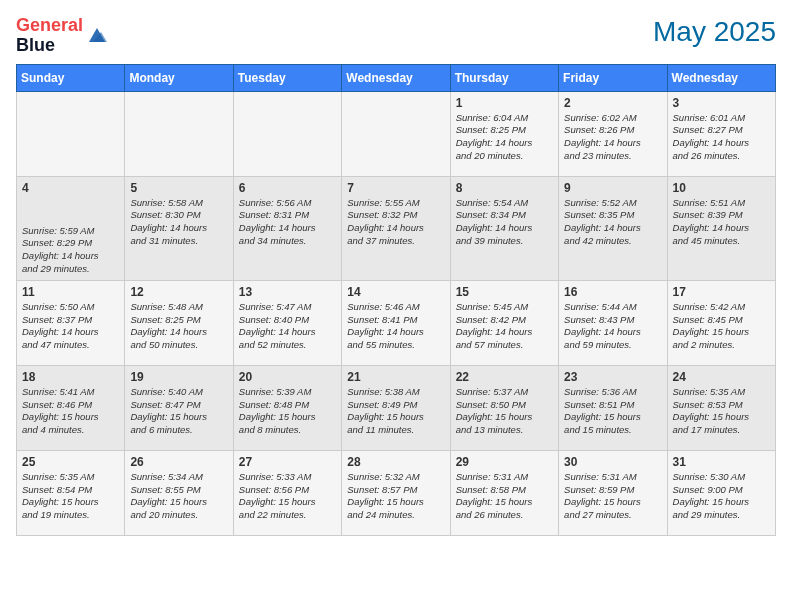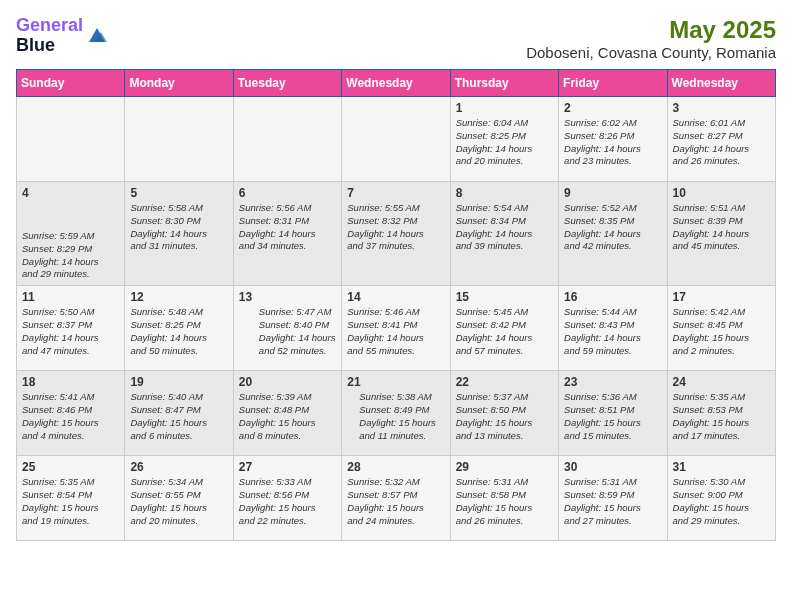--- a/index.html
+++ b/index.html
@@ -21,51 +21,51 @@
       align-items: center;
     }
     .logo-text {
       display: flex;
       flex-direction: column;
       line-height: 1.1;
     }
     .logo-general {
       font-size: 18px;
       font-weight: bold;
-      color: #8b5cf6;
+      color: #ef4444;
     }
     .logo-blue {
       font-size: 18px;
       font-weight: bold;
       color: #0f172a;
     }
     .logo-icon {
       width: 24px;
       height: 24px;
       margin-left: 2px;
     }
     .title-section {
       text-align: right;
     }
     .month-title {
-      font-size: 24px;
-      font-weight: bold;
-      color: #4d7c0f;
+      font-size: 28px;
+      font-weight: normal;
+      color: #0369a1;
     }
     .location-title {
       font-size: 15px;
       color: #333;
     }
     table {
       width: 100%;
       border-collapse: collapse;
       border: 1px solid #ccc;
     }
     thead tr th {
-      background-color: #ec4899;
+      background-color: #3b82f6;
       color: #fff;
       font-size: 12px;
       font-weight: bold;
       padding: 6px 4px;
       text-align: left;
       border: 1px solid #2060a0;
     }
     tbody tr td {
       vertical-align: top;
       border: 1px solid #ccc;
@@ -108,21 +108,20 @@
       <span class="logo-general">General</span>
       <span class="logo-blue">Blue</span>
     </div>
     <svg class="logo-icon" viewBox="0 0 24 24">
       <polygon points="4,18 12,4 20,18" fill="#2e6eb5"></polygon>
       <polygon points="8,18 16,8 22,18" fill="#1a5fa8" opacity="0.6"></polygon>
     </svg>
   </div>
   <div class="title-section">
     <div class="month-title">May 2025</div>
-    <div class="location-title">Doboseni, Covasna County, Romania</div>
   </div>
 </div>
 
 <table>
   <thead>
     <tr>
     <th>Sunday</th>
         <th>Monday</th>
         <th>Tuesday</th>
         <th>Wednesday</th>
@@ -220,21 +219,21 @@
         </td>
         <td>
           <span class="day-number">12</span>
           <div class="day-info" style="white-space: pre-line;">Sunrise: 5:48 AM
 Sunset: 8:25 PM
 Daylight: 14 hours
 and 50 minutes.</div>
         </td>
         <td>
           <span class="day-number">13</span>
-          <div class="day-info" style="white-space: pre-line; margin-left: 20px;">Sunrise: 5:47 AM
+          <div class="day-info" style="white-space: pre-line;">Sunrise: 5:47 AM
 Sunset: 8:40 PM
 Daylight: 14 hours
 and 52 minutes.</div>
         </td>
         <td>
           <span class="day-number">14</span>
           <div class="day-info" style="white-space: pre-line;">Sunrise: 5:46 AM
 Sunset: 8:41 PM
 Daylight: 14 hours
 and 55 minutes.</div>
@@ -278,21 +277,21 @@
         </td>
         <td>
           <span class="day-number">20</span>
           <div class="day-info" style="white-space: pre-line;">Sunrise: 5:39 AM
 Sunset: 8:48 PM
 Daylight: 15 hours
 and 8 minutes.</div>
         </td>
         <td>
           <span class="day-number">21</span>
-          <div class="day-info" style="white-space: pre-line; margin-left: 12px;">Sunrise: 5:38 AM
+          <div class="day-info" style="white-space: pre-line;">Sunrise: 5:38 AM
 Sunset: 8:49 PM
 Daylight: 15 hours
 and 11 minutes.</div>
         </td>
         <td>
           <span class="day-number">22</span>
           <div class="day-info" style="white-space: pre-line;">Sunrise: 5:37 AM
 Sunset: 8:50 PM
 Daylight: 15 hours
 and 13 minutes.</div>

